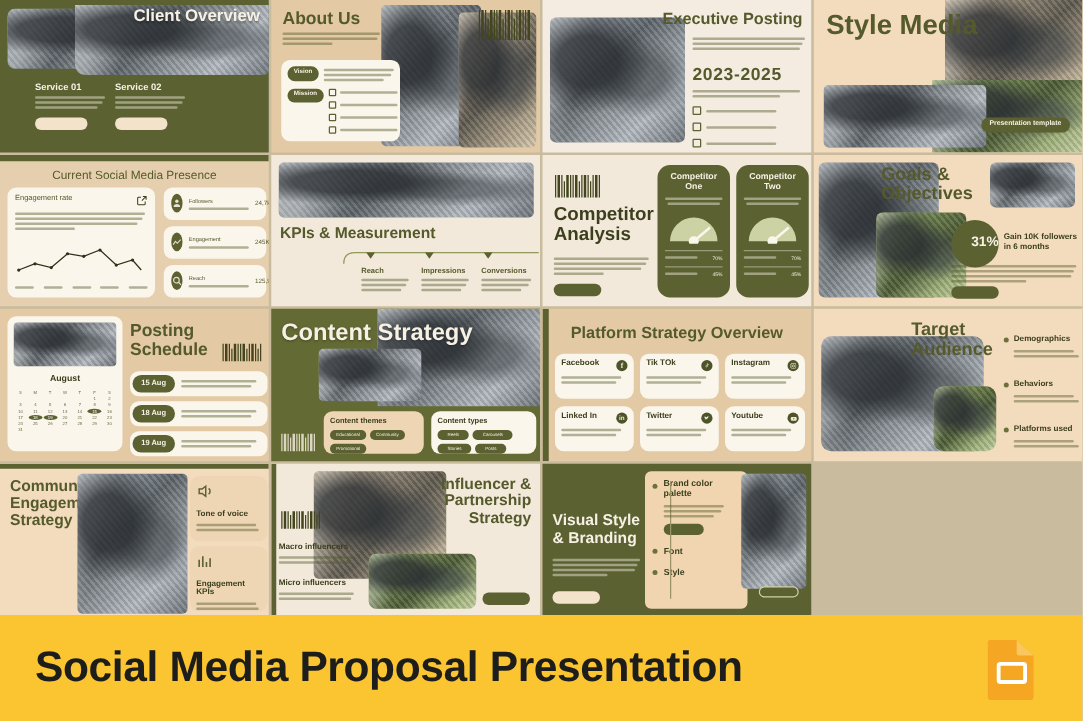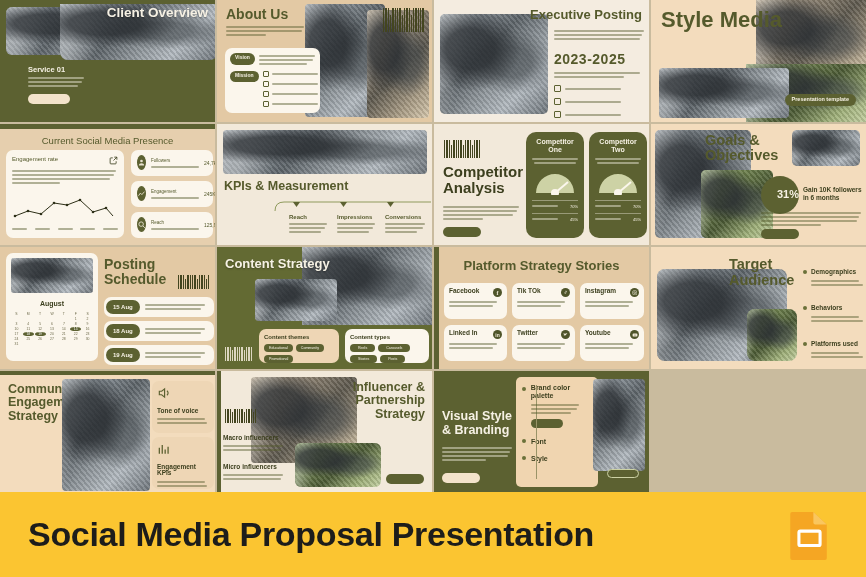--- a/index.html
+++ b/index.html
@@ -97,20 +97,29 @@
     <div class="slide bg-olive">
       <div class="photo r6" style="left:6px;top:7px;width:150px;height:48px;"></div>
       <div style="position:absolute;right:6px;top:6px;width:78px;">
         <div class="t-big txt-cream" style="font-size:13px;text-align:right;">Client Overview</div>
       </div>
       <div class="photo" style="left:60px;top:4px;width:158px;height:56px;border-radius:0 0 8px 8px;"></div>
       <div class="t-big txt-cream" style="position:absolute;right:7px;top:6px;font-size:13.5px;text-shadow:0 1px 2px rgba(0,0,0,.35);">Client Overview</div>
 
       <div style="position:absolute;left:28px;top:66px;width:58px;">
         <div class="t-big txt-cream" style="font-size:7.5px;">Service 01</div>
+        <div class="txt-cream" style="margin-top:3px;">
+          <span class="lorem" style="width:56px;height:2px;margin-bottom:2px;"></span>
+          <span class="lorem" style="width:54px;height:2px;margin-bottom:2px;"></span>
+          <span class="lorem" style="width:50px;height:2px;"></span>
+        </div>
+        <div class="chip pill-cream" style="margin-top:7px;width:42px;height:10px;"></div>
+      </div>
+      <div style="position:absolute;left:92px;top:66px;width:58px;">
+        <div class="t-big txt-cream" style="font-size:7.5px;">Service 02</div>
         <div class="txt-cream" style="margin-top:3px;">
           <span class="lorem" style="width:56px;height:2px;margin-bottom:2px;"></span>
           <span class="lorem" style="width:54px;height:2px;margin-bottom:2px;"></span>
           <span class="lorem" style="width:50px;height:2px;"></span>
         </div>
         <div class="chip pill-cream" style="margin-top:7px;width:42px;height:10px;"></div>
       </div>
     </div>
 
     <div class="slide bg-tan">
@@ -519,21 +528,21 @@
         <span class="chip pill-olive t-big" style="font-size:6px;padding:4px 7px;">19 Aug</span>
         <span style="flex:1;margin-left:5px;">
           <span class="lorem txt-olive" style="width:60px;height:2px;margin-bottom:2px;"></span>
           <span class="lorem txt-olive" style="width:56px;height:2px;"></span>
         </span>
       </div>
     </div>
 
     <div class="slide bg-olive2">
       <div class="photo" style="right:0;top:0;width:130px;height:78px;"></div>
-      <div class="t-big txt-cream" style="position:absolute;left:8px;top:10px;font-size:13px;text-shadow:0 1px 2px rgba(0,0,0,.35);">Content Strategy</div>
+      <div class="t-big txt-cream" style="position:absolute;left:8px;top:10px;font-size:19px;text-shadow:0 1px 2px rgba(0,0,0,.35);">Content Strategy</div>
       <div class="photo" style="left:38px;top:32px;width:82px;height:42px;border-radius:4px;"></div>
       <div class="barcode" style="left:8px;bottom:8px;height:14px;">
         <i style="background:#dcd6c0"></i>
           <i class="w" style="background:#dcd6c0"></i>
           <i style="background:#dcd6c0"></i>
           <i class="s" style="background:#dcd6c0"></i>
           <i class="w" style="background:#dcd6c0"></i>
           <i style="background:#dcd6c0"></i>
           <i style="background:#dcd6c0"></i>
           <i class="w" style="background:#dcd6c0"></i>
@@ -557,21 +566,21 @@
           <span class="chip pill-olive" style="font-size:3.6px;padding:2px 8px;">Reels</span>
           <span class="chip pill-olive" style="font-size:3.6px;padding:2px 8px;">Carousels</span>
           <span class="chip pill-olive" style="font-size:3.6px;padding:2px 8px;">Stories</span>
           <span class="chip pill-olive" style="font-size:3.6px;padding:2px 8px;">Posts</span>
         </div>
       </div>
     </div>
 
     <div class="slide bg-tan">
       <div style="position:absolute;left:0;top:0;width:5px;height:100%;background:#5c6131;"></div>
-      <div class="t-big txt-olive" style="position:absolute;top:12px;width:100%;text-align:center;font-size:13px;">Platform Strategy Stories</div>
+      <div class="t-big txt-olive" style="position:absolute;top:12px;width:100%;text-align:center;font-size:13px;">Platform Strategy Overview</div>
 
       <div class="card" style="position:absolute;left:10px;top:36px;width:63px;height:36px;padding:5px;">
         <div style="display:flex;justify-content:space-between;align-items:flex-start;">
           <span class="t-big txt-dark" style="font-size:6.5px;">Facebook</span>
           <span style="width:9px;height:9px;border-radius:50%;background:#4e5429;display:flex;align-items:center;justify-content:center;color:#f0ead8;font-size:6px;font-weight:bold;font-family:'Liberation Serif',serif;">f</span>
         </div>
         <div class="txt-olive" style="margin-top:4px;">
           <span class="lorem" style="width:48px;height:2px;margin-bottom:2px;"></span>
           <span class="lorem" style="width:44px;height:2px;"></span>
         </div>

